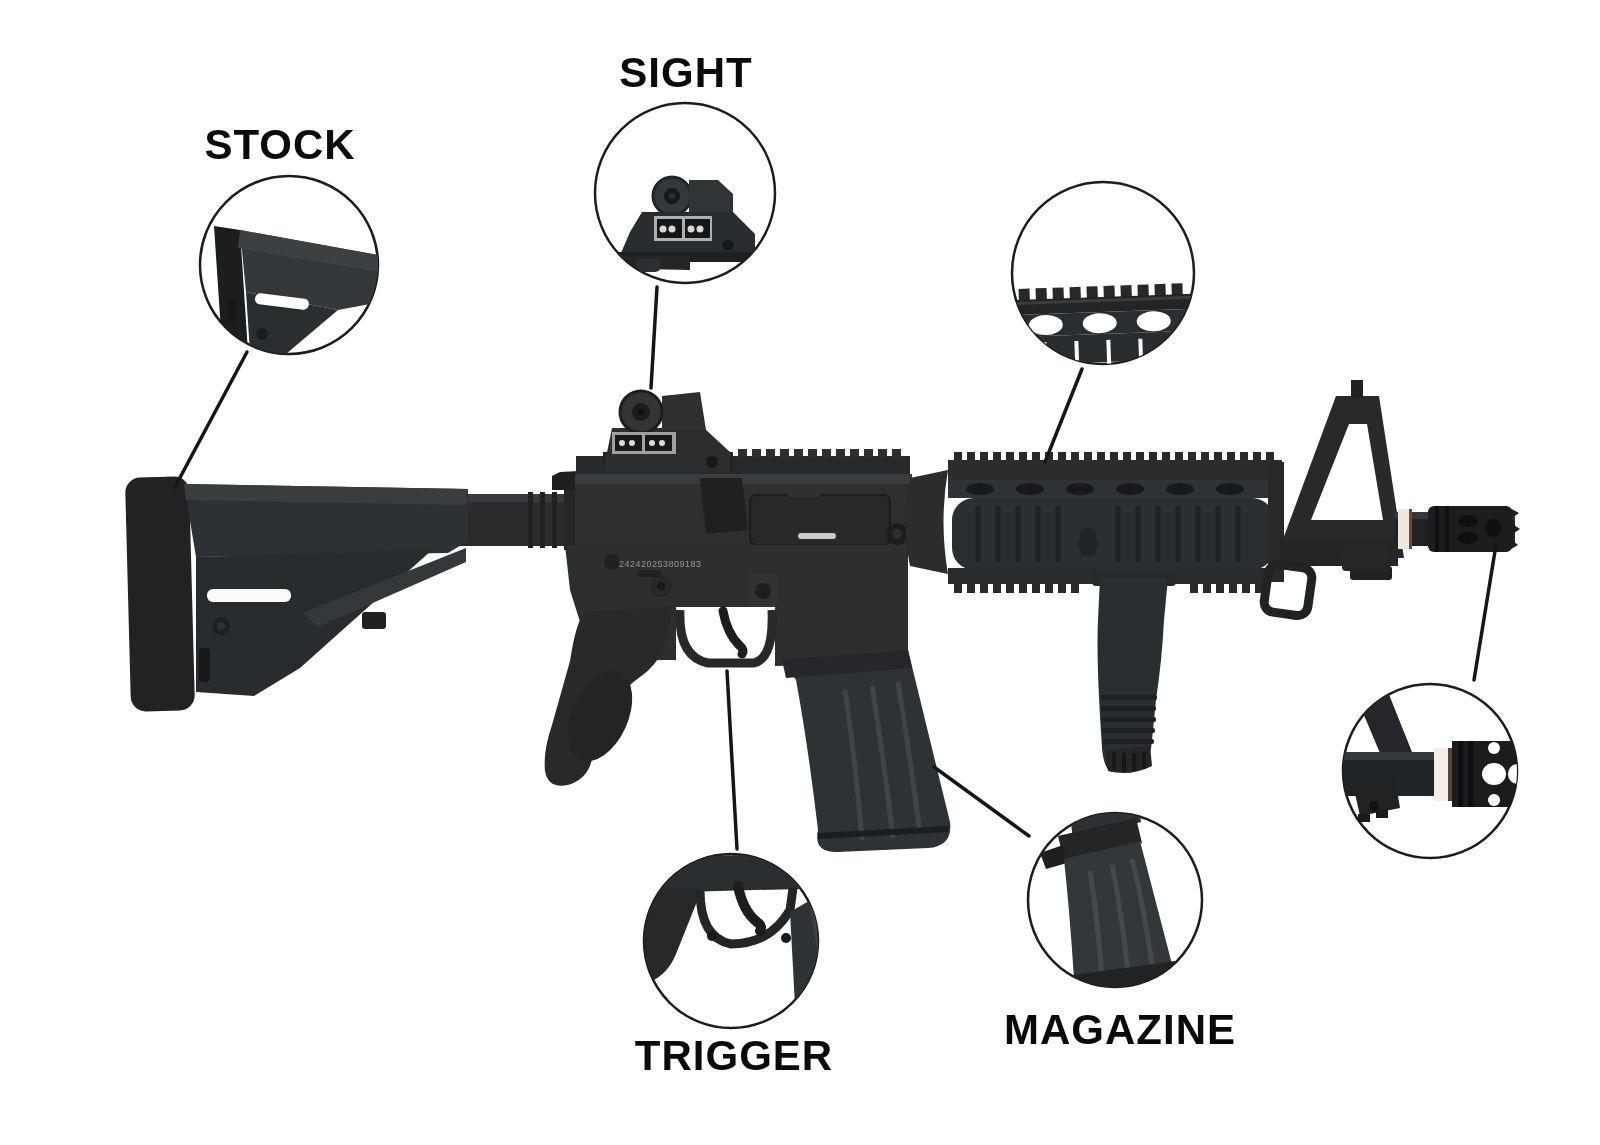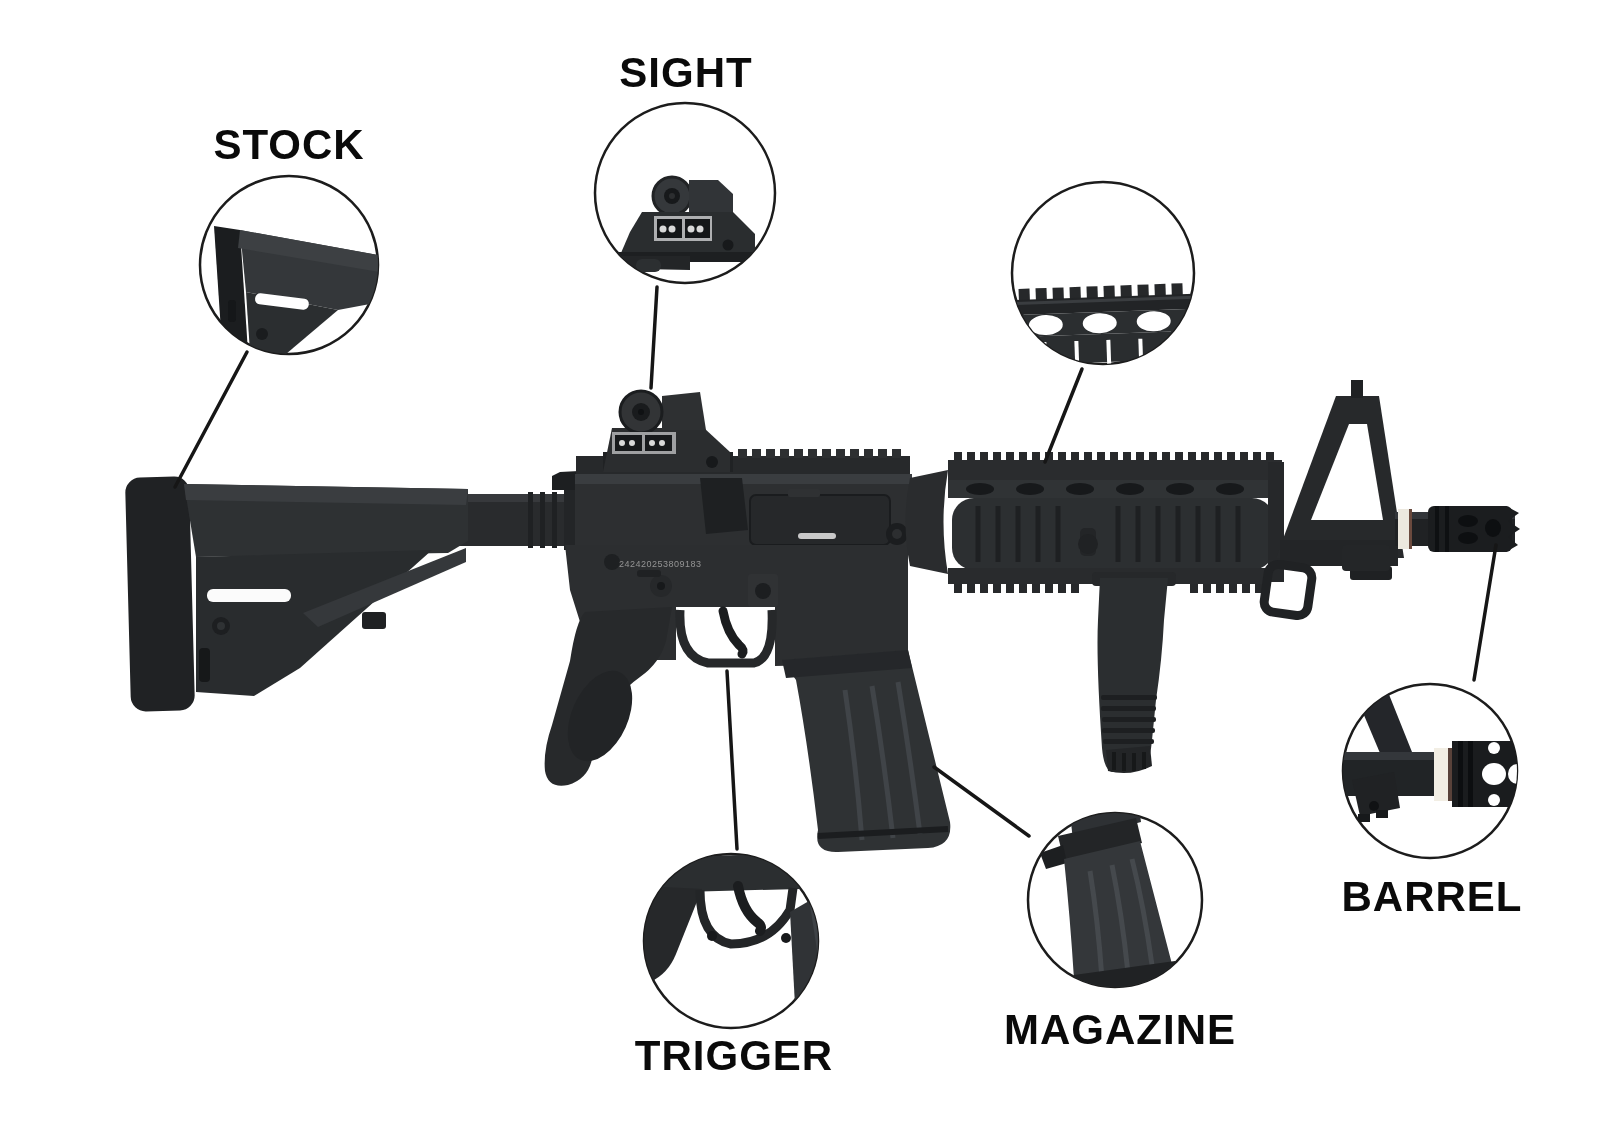--- a/index.html
+++ b/index.html
@@ -368,19 +368,18 @@
         <ellipse cx="1494" cy="774" rx="12" ry="11" fill="#ffffff"></ellipse>
         <circle cx="1494" cy="748" r="6" fill="#ffffff"></circle>
         <circle cx="1494" cy="800" r="6" fill="#ffffff"></circle>
         <ellipse cx="1517" cy="774" rx="9" ry="10" fill="#ffffff"></ellipse>
         <path d="M1526,741 L1540,752 L1528,762 L1542,773 L1528,784 L1540,795 L1526,807 L1522,807 L1522,741 Z" fill="#ffffff"></path>
         <circle cx="1374" cy="806" r="5" fill="#101214"></circle>
       </g>
     </g>
   </svg>
 
-  <div class="part-label" style="left:289px;top:124px;">STOCK</div>
+  <div class="part-label" style="left:280px;top:124px;">STOCK</div>
   <div class="part-label" style="left:686px;top:52px;text-align:center;">SIGHT</div>
   <div class="part-label" style="left:734px;top:1035px;">TRIGGER</div>
   <div class="part-label" style="left:1120px;top:1009px;">MAGAZINE</div>
-  <div class="part-label" style="left:1432px;top:876px;">BARREL</div>
 
 </div>
 
 </body></html>

